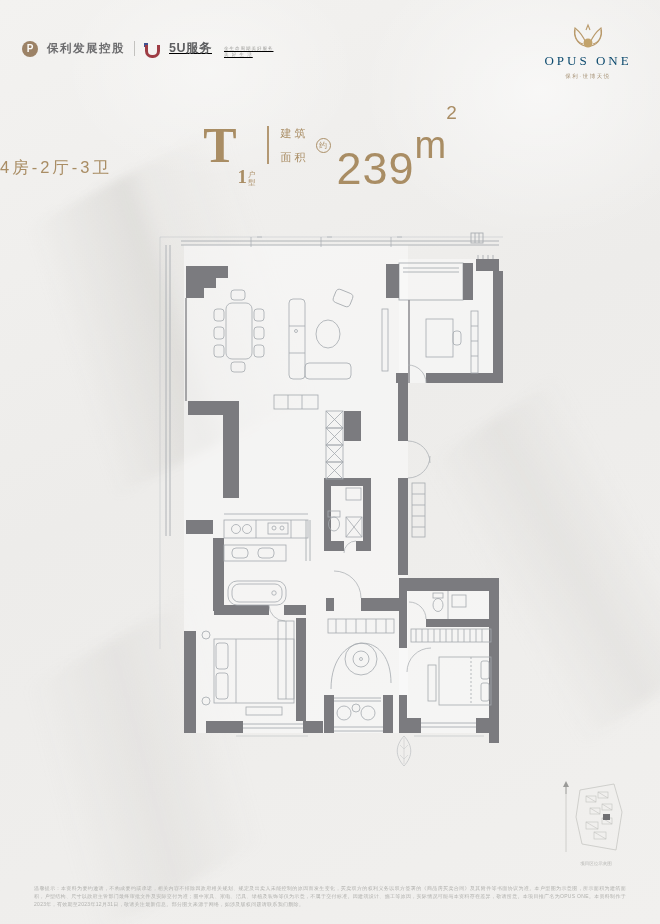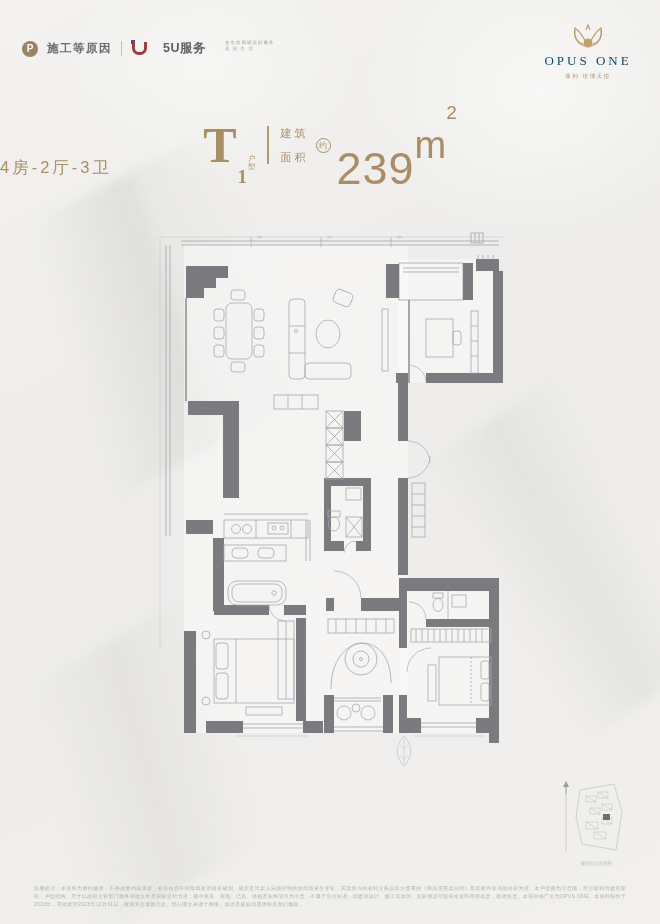--- a/index.html
+++ b/index.html
@@ -23,37 +23,37 @@
     background:radial-gradient(closest-side,rgba(255,255,255,.55),transparent);}
   .vein5{left:60px;top:-40px;width:300px;height:220px;
     background:radial-gradient(closest-side,rgba(255,255,255,.4),transparent);}
 
   
   .hdr-left{position:absolute;left:22px;top:40px;display:flex;align-items:center;gap:9px;}
   .poly-logo{width:16px;height:16px;border-radius:50%;background:#9c8266;color:#fbfaf8;
     font-weight:bold;font-size:10px;line-height:16px;text-align:center;}
   .poly-name{font-size:11.5px;color:#6b6b6d;letter-spacing:1.5px;font-weight:bold;}
   .hdr-div{width:1px;height:15px;background:#c3c2bf;}
-  .fiveu{display:flex;align-items:flex-start;gap:19px;}
+  .fiveu{display:flex;align-items:flex-end;gap:12px;text-decoration:underline;}
   .fiveu-mark{width:13px;height:14px;position:relative;}
   .fiveu-mark .u{position:absolute;left:1px;top:2px;width:9px;height:10px;
     border:3px solid #9e3c44;border-top:none;border-radius:0 0 7px 7px;}
   .fiveu-mark .sq{position:absolute;left:0;top:0;width:4px;height:4px;background:#41518f;}
   .fiveu-name{font-size:12.5px;font-weight:bold;color:#5f6062;letter-spacing:.5px;}
   .fiveu-tag{display:flex;flex-direction:column;justify-content:center;gap:1px;}
   .fiveu-tag span{font-size:4.5px;color:#9b9b98;letter-spacing:1px;line-height:5px;}
   .hdr-right{position:absolute;right:20px;top:20px;width:104px;text-align:center;}
   .opus-name{font-family:"Liberation Serif",serif;font-size:13px;color:#0c4a6e;letter-spacing:3px;margin-top:3px;}
   .opus-sub{font-size:5.5px;color:#a79377;letter-spacing:1.5px;margin-top:4px;}
 
   
   .title-row{position:absolute;left:0;top:100px;width:660px;display:flex;justify-content:center;align-items:center;color:#a98d64;}
   .t-letter{font-family:"Liberation Serif",serif;font-size:50px;line-height:46px;font-weight:bold;}
   .t-index{font-family:"Liberation Serif",serif;font-size:19px;align-self:flex-end;margin:0 1px 2px 1px;font-weight:bold;}
-  .t-suffix{width:9px;font-size:7.5px;line-height:7.5px;align-self:flex-end;margin-bottom:20px;letter-spacing:4px;word-break:break-all;color:#ab8f67;}
+  .t-suffix{width:9px;font-size:7.5px;line-height:7.5px;align-self:flex-end;margin-bottom:4px;letter-spacing:4px;word-break:break-all;color:#ab8f67;}
   .t-div{width:1.5px;height:38px;background:#b39873;margin:0 12px 0 10px;}
   .area-label{display:flex;flex-direction:column;gap:13px;margin-right:7px;}
   .area-label span{font-size:11px;letter-spacing:3px;line-height:11px;}
   .approx{width:13px;height:13px;border:1px solid #ab8f67;border-radius:50%;
     font-size:8px;line-height:13px;text-align:center;margin-right:6px;}
   .area-num{font-size:45px;line-height:42px;letter-spacing:1px;font-weight:400;margin-top:48px;}
   .area-unit{font-size:38px;line-height:40px;}
   .area-sup{font-size:19px;align-self:flex-start;margin-top:2px;}
   .subtitle{position:absolute;left:0;top:157px;width:660px;
     font-size:16.5px;color:#a98d64;letter-spacing:3px;}
@@ -68,21 +68,21 @@
 <body>
 
 <div class="vein vein1"></div>
 <div class="vein vein2"></div>
 <div class="vein vein3"></div>
 <div class="vein vein4"></div>
 <div class="vein vein5"></div>
 
 <div class="hdr-left">
   <div class="poly-logo">P</div>
-  <div class="poly-name">施工等原因</div>
+  <div class="poly-name">保利发展控股</div>
   <div class="hdr-div"></div>
   <div class="fiveu">
     <div class="fiveu-mark">
       <span class="sq"></span>
         <span class="u"></span>
     </div>
     <div class="fiveu-name">5U服务</div>
     <div class="fiveu-tag">
       <span>全生命周期美好服务</span>
       <span>美 好 生 活</span>

